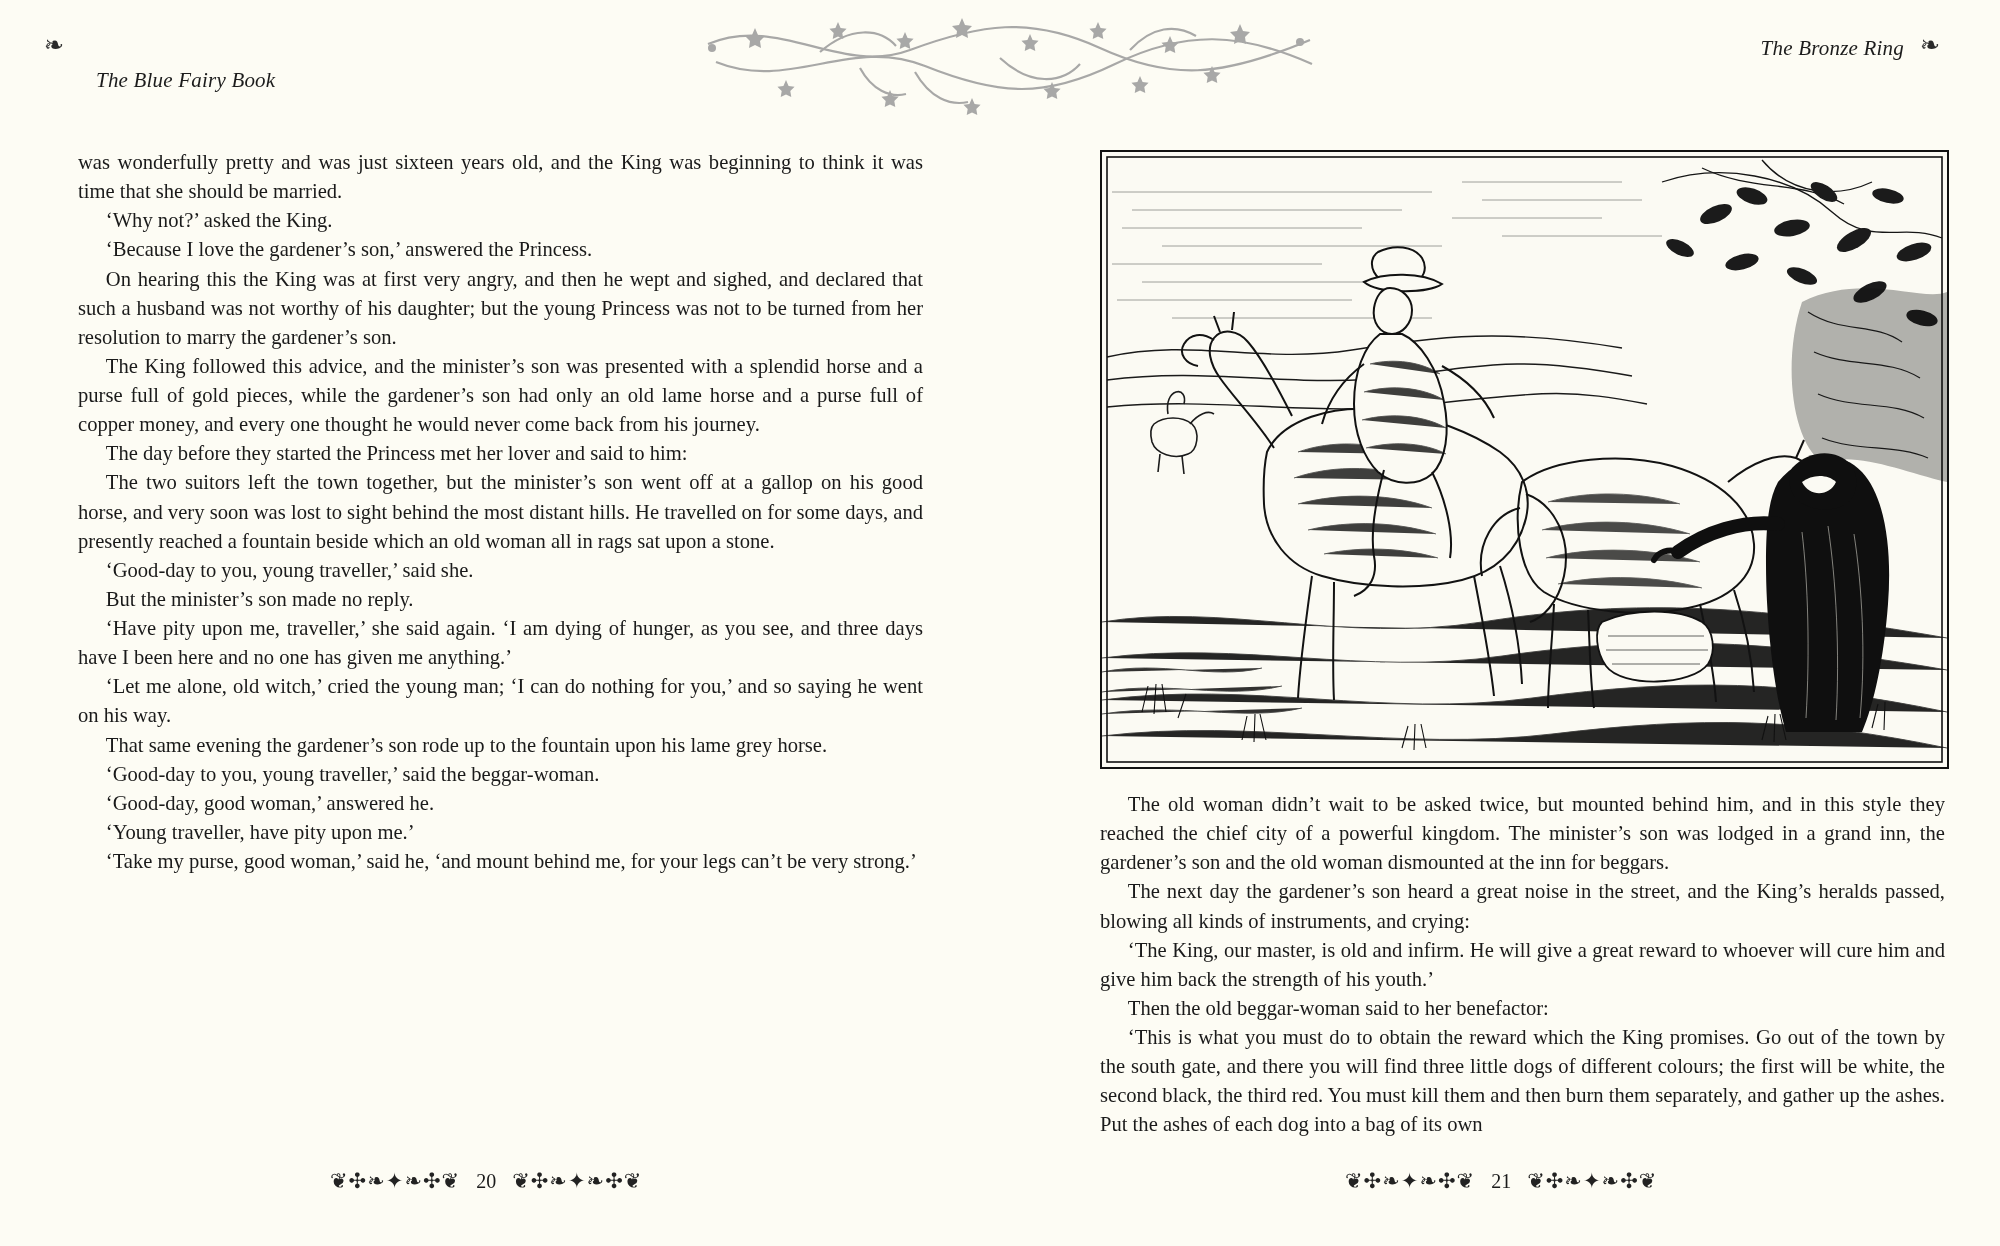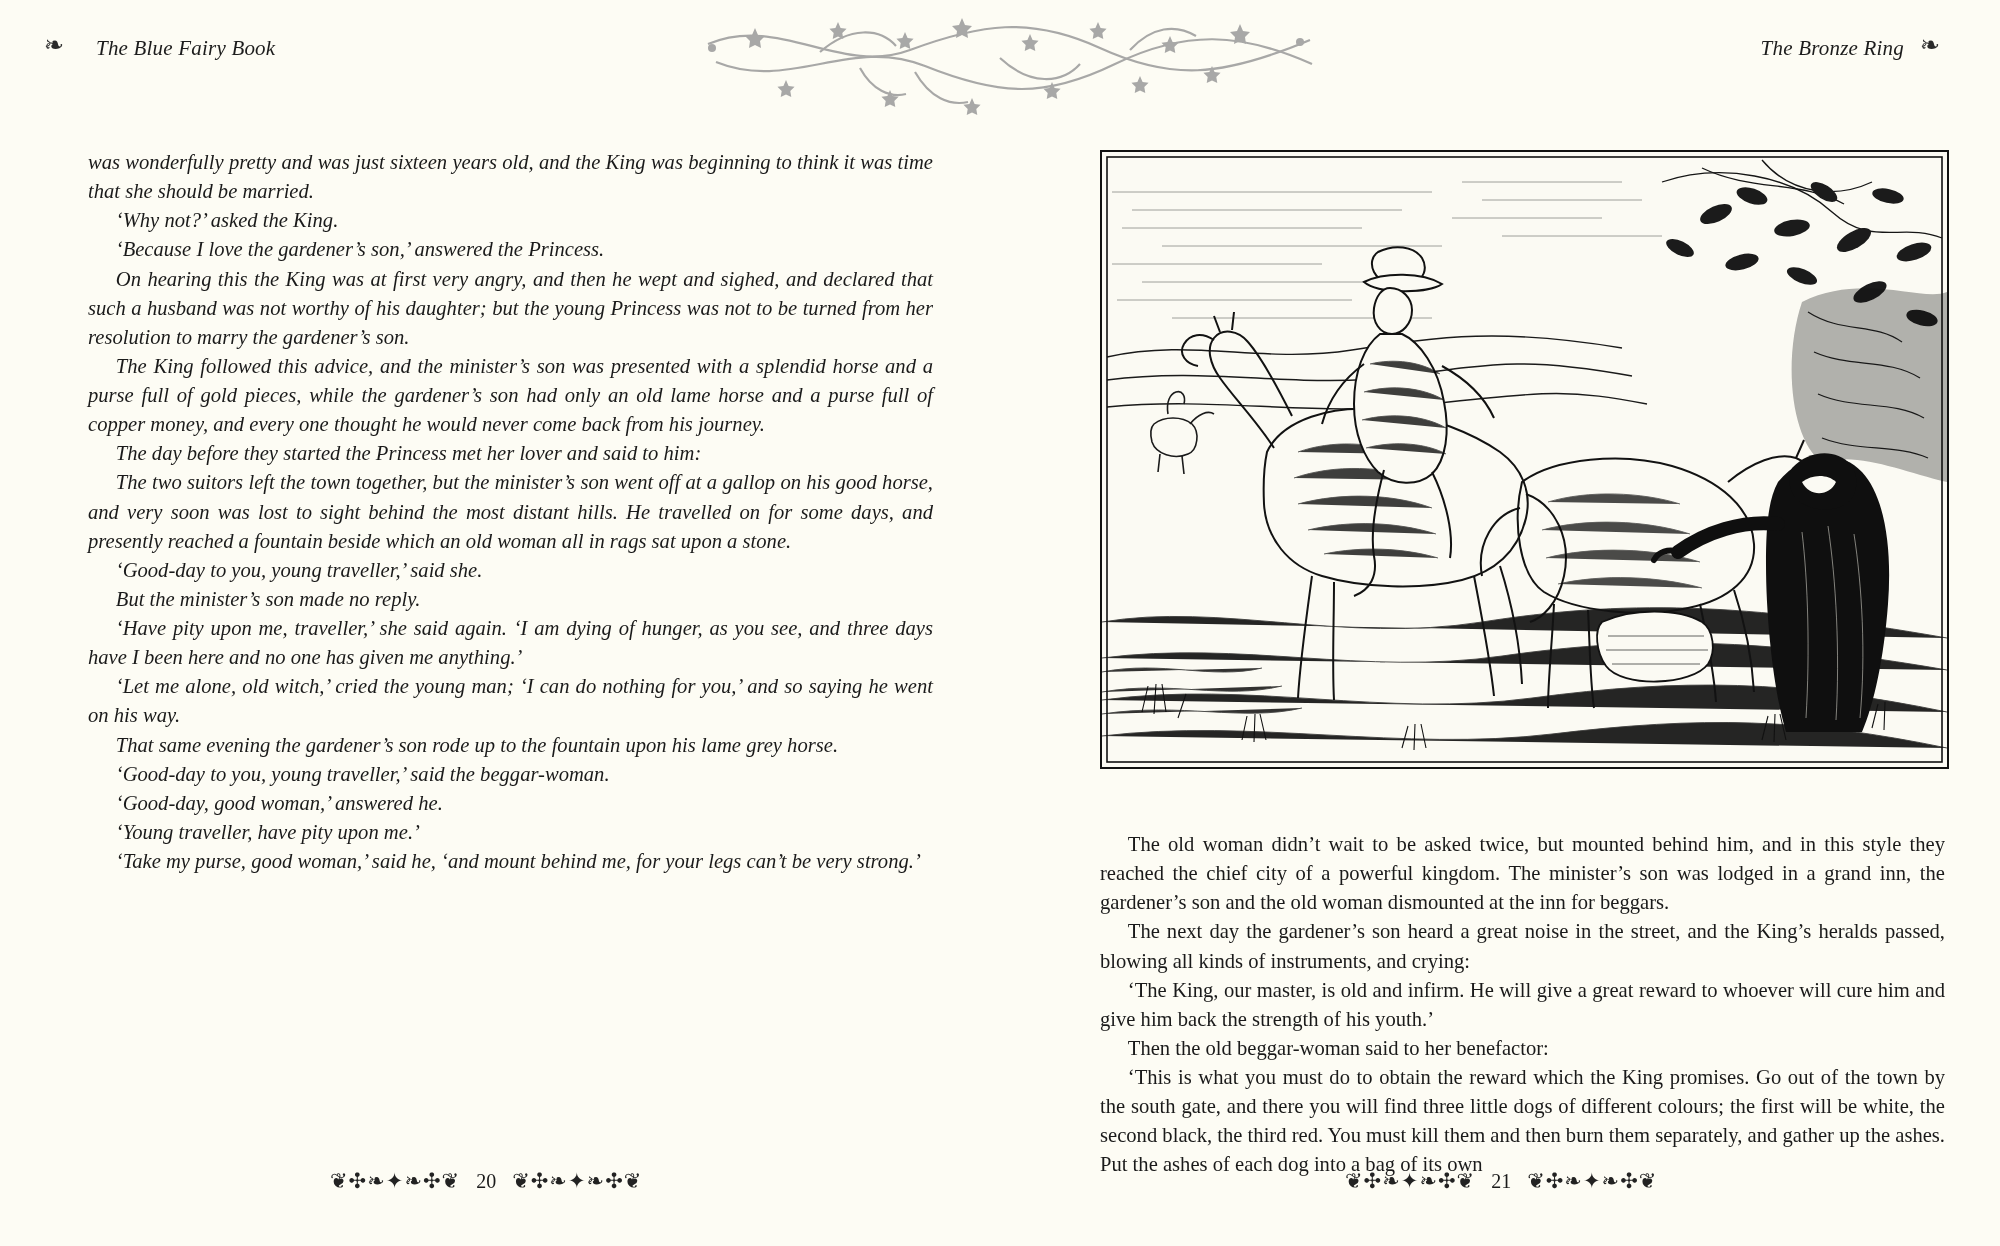--- a/index.html
+++ b/index.html
@@ -25,21 +25,21 @@
   
   .runhead {
     position: absolute;
     top: 36px;
     font-style: italic;
     font-size: 21px;
     letter-spacing: .2px;
     color: #1c1c1c;
     white-space: nowrap;
   }
-  .runhead.left  { left: 96px; }
+  .runhead.left  { left: 96px; margin-top: 32px; }
   .runhead.right { right: 96px; text-align: left;}
 
   .runhead-orn {
     position: absolute;
     top: 34px;
     width: 36px;
     height: 22px;
     color: #2a2a2a;
     font-size: 24px;
     line-height: 22px;
@@ -61,22 +61,22 @@
   .col {
     position: absolute;
     top: 148px;
     width: 845px;
     font-size: 20.6px;
     line-height: 1.415;
     text-align: justify;
     hyphens: auto;
     -webkit-hyphens: auto;
   }
-  .col.left  { left: 88px; font-style: italic; }
-  .col.right { left: 1100px; top: 790px; width: 845px; margin-top: 40px; }
+  .col.left  { left: 78px; }
+  .col.right { left: 1100px; top: 790px; width: 845px; }
 
   .col p { margin: 0; text-indent: 1.35em; }
   .col p.noindent { text-indent: 0; }
 
   
   .illo-frame {
     position: absolute;
     left: 1100px;
     top: 150px;
     width: 845px;

